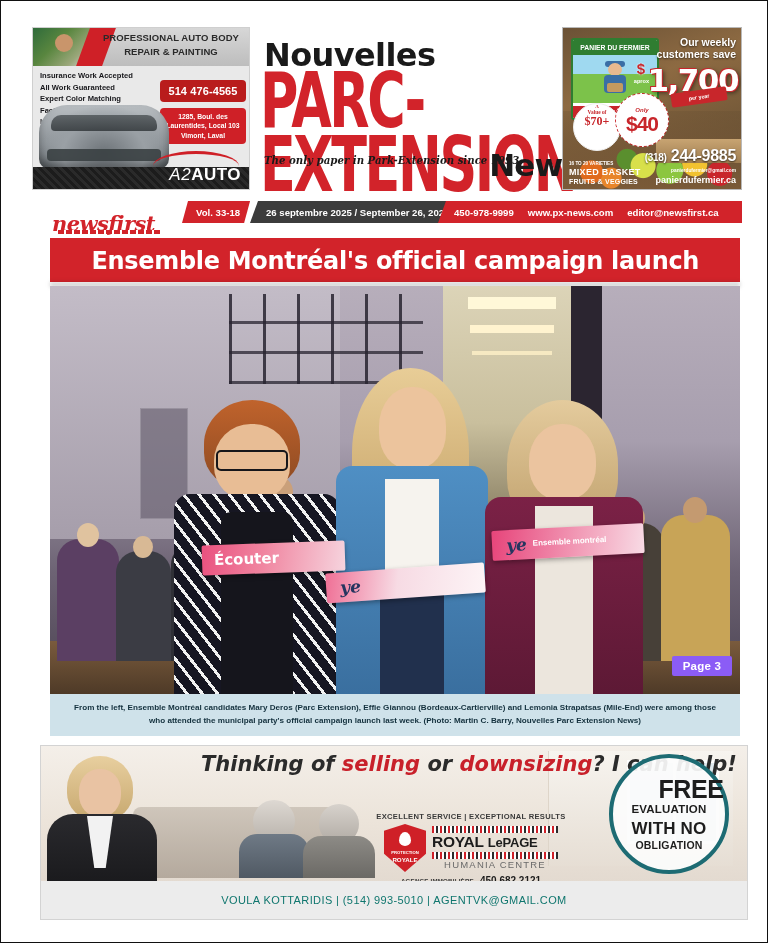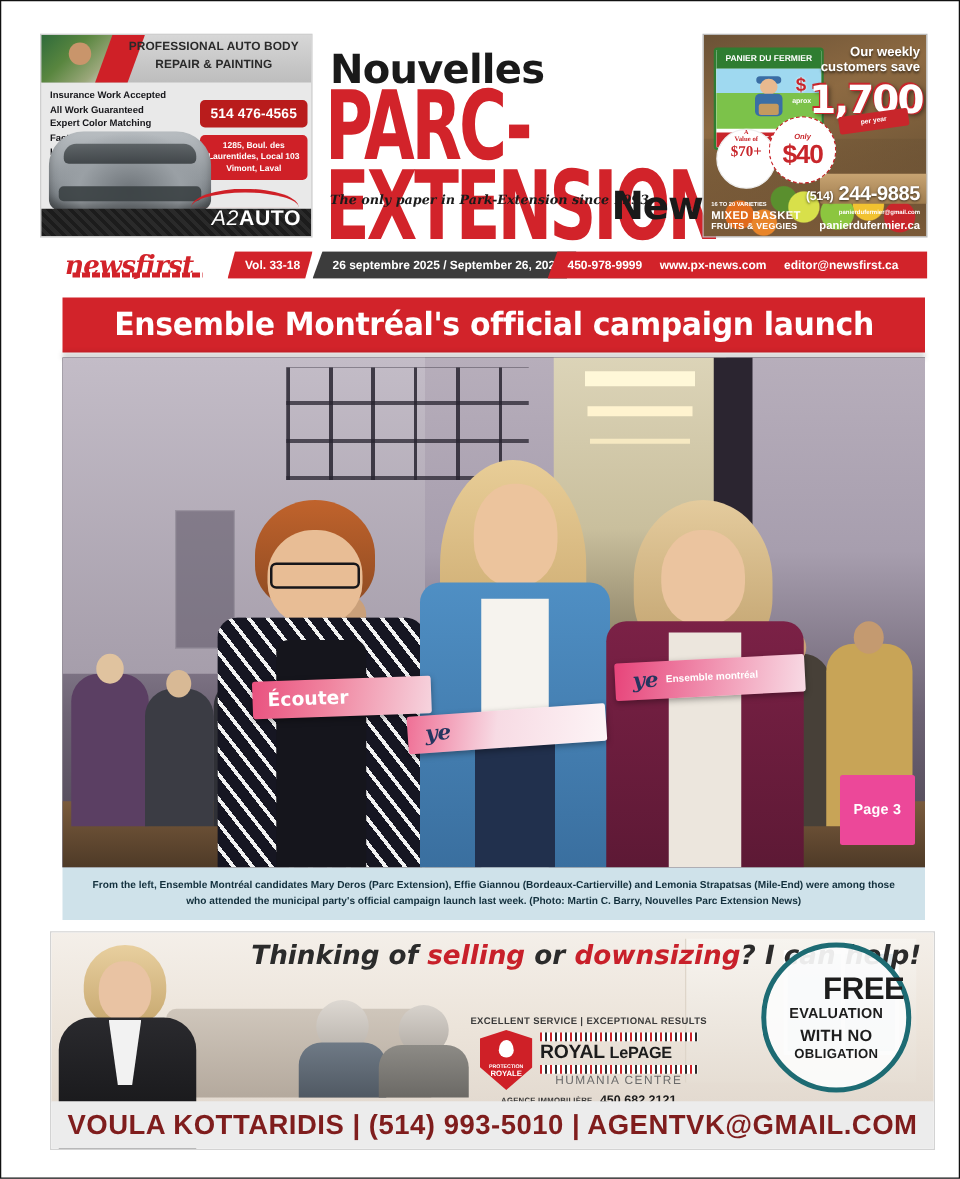--- a/index.html
+++ b/index.html
@@ -129,21 +129,21 @@
   .pf-basketinfo .t2{font-size:9px;font-weight:bold;letter-spacing:.3px;}
   .pf-basketinfo .t3{font-size:7px;font-weight:bold;letter-spacing:.2px;}
   .pf-tel{position:absolute;right:5px;bottom:24px;color:#fff;font-size:16px;font-weight:bold;
     letter-spacing:-.3px;text-shadow:0 1px 2px rgba(0,0,0,.7);}
   .pf-tel .area{font-size:10px;}
   .pf-mail{position:absolute;right:5px;bottom:16px;color:#fff;font-size:4.8px;font-weight:bold;}
   .pf-web{position:absolute;right:5px;bottom:4px;color:#fff;font-size:9px;font-weight:bold;}
 
   
   .infobar{position:absolute;left:22px;top:190px;width:710px;height:24px;}
-  .nf-logo{position:absolute;left:20px;top:0px;width:116px;height:24px;}
+  .nf-logo{position:absolute;left:20px;top:12px;width:116px;height:24px;}
   .nf-word{position:absolute;left:0;top:-1px;font-size:21px;font-weight:bold;font-style:italic;
     color:#d2232a;letter-spacing:-.6px;font-family:"DejaVu Serif",serif;}
   .nf-bar{position:absolute;left:6px;bottom:2px;width:104px;height:4px;
     background:repeating-linear-gradient(90deg,#d2232a 0 6px,#fff 6px 8px);}
   .seg{position:absolute;top:1px;height:22px;display:flex;align-items:center;
     color:#fff;font-size:9.6px;font-weight:bold;white-space:nowrap;}
   .seg.red{background:#d2232a;}
   .seg.dark{background:#3c3c3c;}
   .seg.s1{left:150px;padding:0 10px 0 14px;
     clip-path:polygon(6px 0,100% 0,calc(100% - 6px) 100%,0 100%);}
@@ -201,22 +201,22 @@
   .placard.p1{left:22%;top:63%;width:19%;transform:rotate(-2deg);
     font-size:15px;padding-left:12px;font-family:"DejaVu Sans",sans-serif;}
   .placard.p2{left:40%;top:69%;width:23%;transform:rotate(-4deg);
     background:linear-gradient(100deg,#ef6f95 0%,#f7dbe4 45%,#fdf4f6 100%);}
   .placard.p3{left:64%;top:59%;width:22%;transform:rotate(-3deg);
     background:linear-gradient(100deg,#e7447a 0%,#f2a0ba 60%,#f8dbe5 100%);}
   .ye{font-size:17px;font-weight:bold;color:#25355f;font-family:"DejaVu Serif",serif;
     font-style:italic;padding-left:14px;}
   .em-lbl{font-size:8px;color:#fff;line-height:1.1;padding-left:6px;font-weight:bold;}
 
-  .pagebadge{position:absolute;right:8px;bottom:18px;background:#ec4899;color:#fff;
-    font-size:11.5px;font-weight:bold;padding:22px 11px;border-radius:2px;letter-spacing:.2px;}
+  .pagebadge{position:absolute;right:8px;bottom:18px;background:#8b5cf6;color:#fff;
+    font-size:11.5px;font-weight:bold;padding:4px 11px;border-radius:2px;letter-spacing:.2px;}
 
   
   .caption{position:absolute;left:40px;top:684px;width:690px;height:42px;
     background:#cfe2ea;display:flex;align-items:center;justify-content:center;}
   .caption-txt{width:654px;text-align:center;font-size:8.1px;font-weight:bold;color:#13303d;
     line-height:1.58;}
 
   
   .ad2{position:absolute;left:30px;top:735px;width:708px;height:175px;
     background:#fff;border:1px solid #d3d3d3;box-sizing:border-box;overflow:hidden;}
@@ -270,25 +270,25 @@
   .rl-name .le{font-size:13px;}
   .rl-hum{font-size:9.5px;color:#6a6a6a;letter-spacing:1.2px;text-align:center;}
   .rl-agence{font-size:6.2px;font-weight:bold;color:#3a3a3a;letter-spacing:.2px;}
   .rl-tel{font-size:10px;font-weight:bold;color:#1c1c1c;}
   .rl-bottomrow{display:flex;align-items:center;justify-content:center;gap:6px;margin-top:3px;}
   .free{position:absolute;right:18px;top:8px;width:112px;height:112px;border-radius:50%;
     background:rgba(252,252,252,.92);border:4px solid #1d6b73;
     display:flex;flex-direction:column;align-items:center;justify-content:center;text-align:center;}
   .free .f1{font-size:25px;font-weight:bold;color:#1d1d1d;line-height:1;letter-spacing:-.4px;margin-left:44px;}
   .free .f2{font-size:11.5px;font-weight:bold;color:#1d1d1d;letter-spacing:.2px;line-height:1.22;}
-  .free .f3{font-size:13px;font-weight:bold;color:#1d1d1d;letter-spacing:.2px;line-height:1.2;margin-top:3px;}
+  .free .f3{font-size:17px;font-weight:bold;color:#1d1d1d;letter-spacing:.2px;line-height:1.2;margin-top:3px;}
   .free .f4{font-size:10.5px;font-weight:bold;color:#1d1d1d;letter-spacing:.2px;line-height:1.2;}
   .ad2-footer{position:absolute;left:0;bottom:0;width:100%;height:38px;background:#ececec;
     display:flex;align-items:center;justify-content:center;}
-  .ad2-footer-txt{font-size:22px;font-weight:bold;color:#7f1d1d;letter-spacing:.4px;}
+  .ad2-footer-txt{font-size:11px;font-weight:normal;color:#0f766e;letter-spacing:.4px;}
 </style>
 </head>
 <body>
 
 <div class="page">
 <div class="sheet">
 
   <div class="hdr">
 
     <div class="a2">
@@ -355,21 +355,21 @@
       </div>
       <div class="pf-c40">
         <div class="only">Only</div>
         <div class="val">$40</div>
       </div>
       <div class="pf-basketinfo">
         <div class="t1">16 TO 20 VARIETIES</div>
         <div class="t2">MIXED BASKET</div>
         <div class="t3">FRUITS &amp; VEGGIES</div>
       </div>
-      <div class="pf-tel"><span class="area">(514)</span> <span>244-9885</span></div>
+      <div class="pf-tel"><span class="area">(318)</span> <span>244-9885</span></div>
       <div class="pf-mail">panierdufermier@gmail.com</div>
       <div class="pf-web">panierdufermier.ca</div>
     </div>
   </div>
 
   <div class="infobar">
     <div class="nf-logo">
       <div class="nf-word">newsfirst</div>
       <div class="nf-bar"></div>
     </div>

